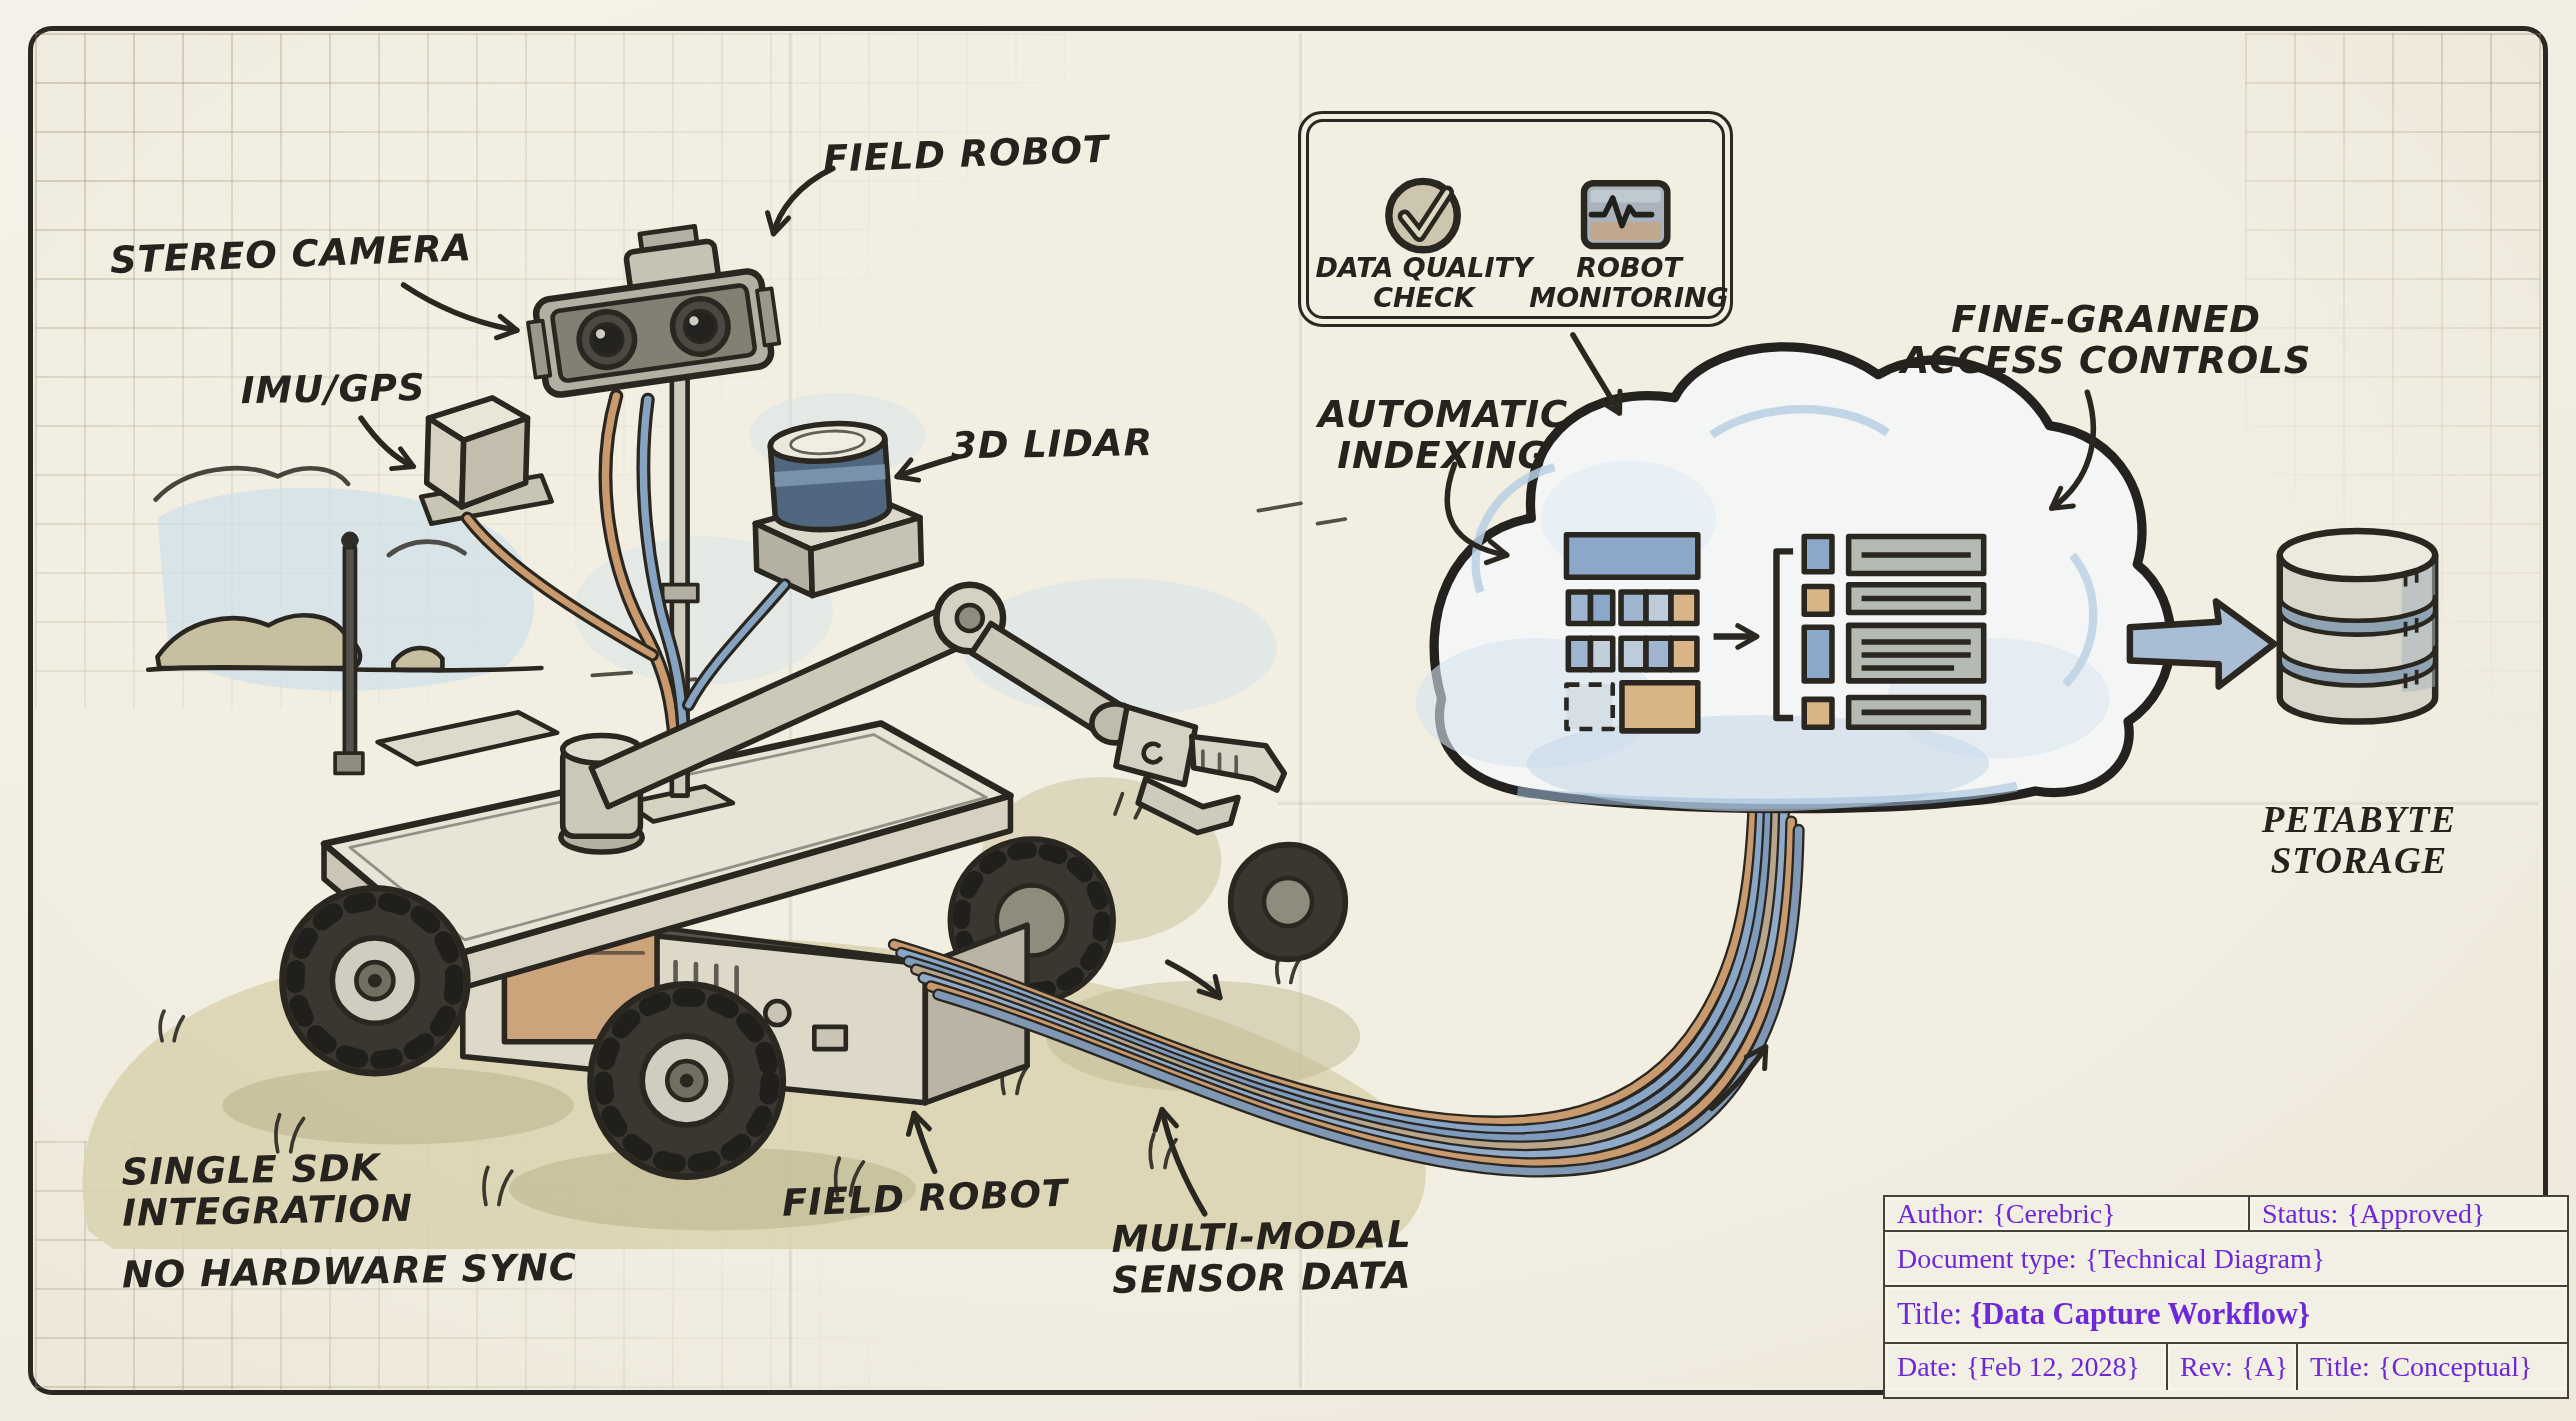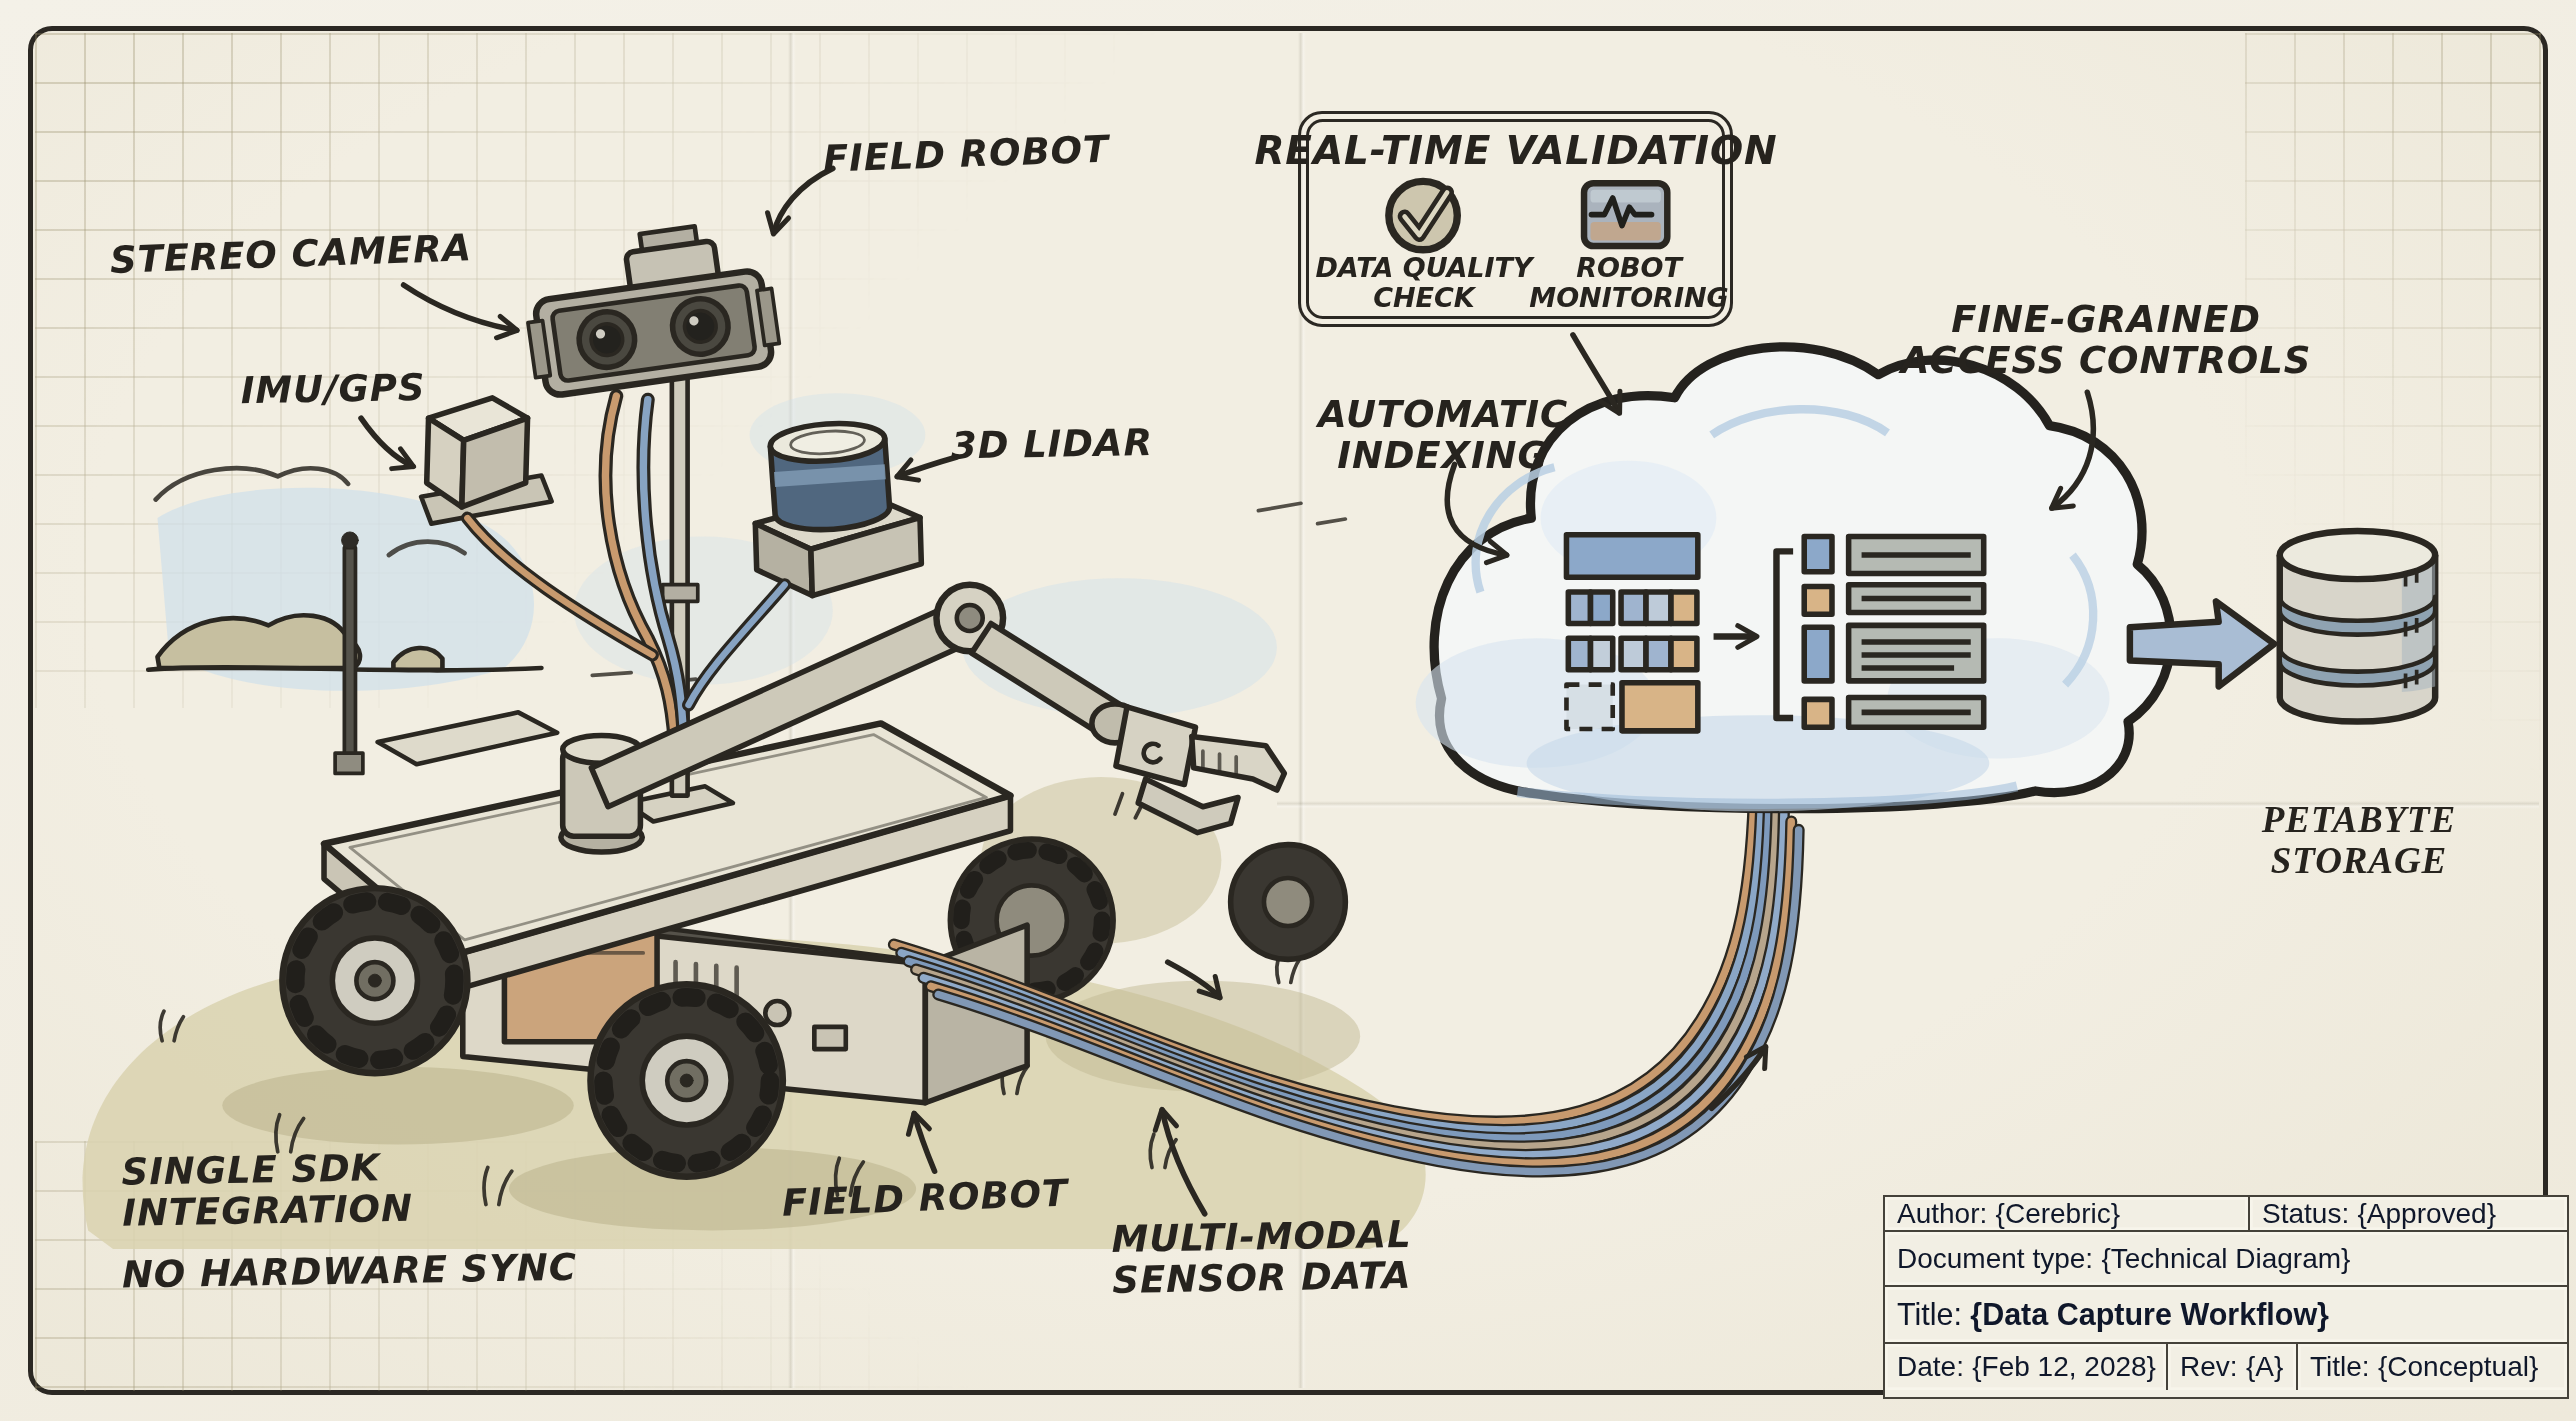--- a/index.html
+++ b/index.html
@@ -31,21 +31,21 @@
        text-align:center;transform:translate(-50%,-50%);}
   .lbl-left{text-align:left;transform:translate(0,-50%);}
   #valpanel{position:absolute;left:1298px;top:111px;width:435px;height:216px;
        border:3.7px solid #2b2823;border-radius:24px;box-sizing:border-box;}
   #valpanel .inner{position:absolute;left:4.6px;top:4.6px;right:4.6px;bottom:4.6px;
        border:3.7px solid #2b2823;border-radius:16.7px;}
   .val-title{position:absolute;font-size:39px;}
   .val-item-lbl{font-size:27px;letter-spacing:0;}
   #titleblock{position:absolute;left:1883px;top:1195px;width:686px;height:204px;
        border:2.8px solid #45423a;background:#f2efe4;box-sizing:border-box;
-       font-family:Liberation Sans, sans-serif;color:#0f172a;}
+       font-family:Liberation Serif, serif;color:#6d28d9;}
   .tb-row{display:flex;border-bottom:2.8px solid #45423a;box-sizing:border-box;}
   .tb-row:last-child{border-bottom:none;}
   .tb-cell{display:flex;align-items:center;padding-left:12px;
        border-right:2.8px solid #45423a;box-sizing:border-box;white-space:nowrap;
        overflow:hidden;font-size:28px;box-shadow:inset 0 0 0 2.8px rgba(252,250,240,.55);}
   .tb-cell:last-child{border-right:none;flex:1;}
   .tb-value{margin-left:8.3px;}
   .tb-title-row .tb-cell{font-size:30.5px;}
   .tb-title-row .tb-value{font-weight:700;}
 </style>
@@ -302,21 +302,20 @@
       <path d="M1262,1040 C1292,1056 1308,1067 1318,1078" marker-end="url(#ah)"></path>
       <path d="M1302,1312 C1278,1272 1263,1234 1256,1200" marker-end="url(#ah)"></path>
       <path d="M1850,1198 C1874,1176 1894,1154 1908,1132" marker-end="url(#ah)"></path>
       <path d="M1010,1266 C1000,1242 993,1223 988,1204" marker-end="url(#ah)"></path>
     </g>
   </svg>
 
   <div id="valpanel">
     <div class="inner"></div>
   </div>
-  <div class="lbl val-title" style="left:1516px;top:151px;">REAL-TIME VALIDATION</div>
   <div class="lbl val-item-lbl" style="left:1424px;top:283px;">DATA QUALITY
 CHECK</div>
   <div class="lbl val-item-lbl" style="left:1629px;top:283px;">ROBOT
 MONITORING</div>
 
   <div class="lbl" style="left:966px;top:155px;transform:translate(-50%,-50%) rotate(-2deg);">FIELD ROBOT</div>
   <div class="lbl" style="left:291px;top:255px;transform:translate(-50%,-50%) rotate(-2deg);">STEREO CAMERA</div>
   <div class="lbl" style="left:333px;top:390px;transform:translate(-50%,-50%) rotate(-1deg);">IMU/GPS</div>
   <div class="lbl" style="left:1052px;top:445px;transform:translate(-50%,-50%) rotate(-1deg);">3D LIDAR</div>
   <div class="lbl" style="left:1443px;top:436px;">AUTOMATIC

